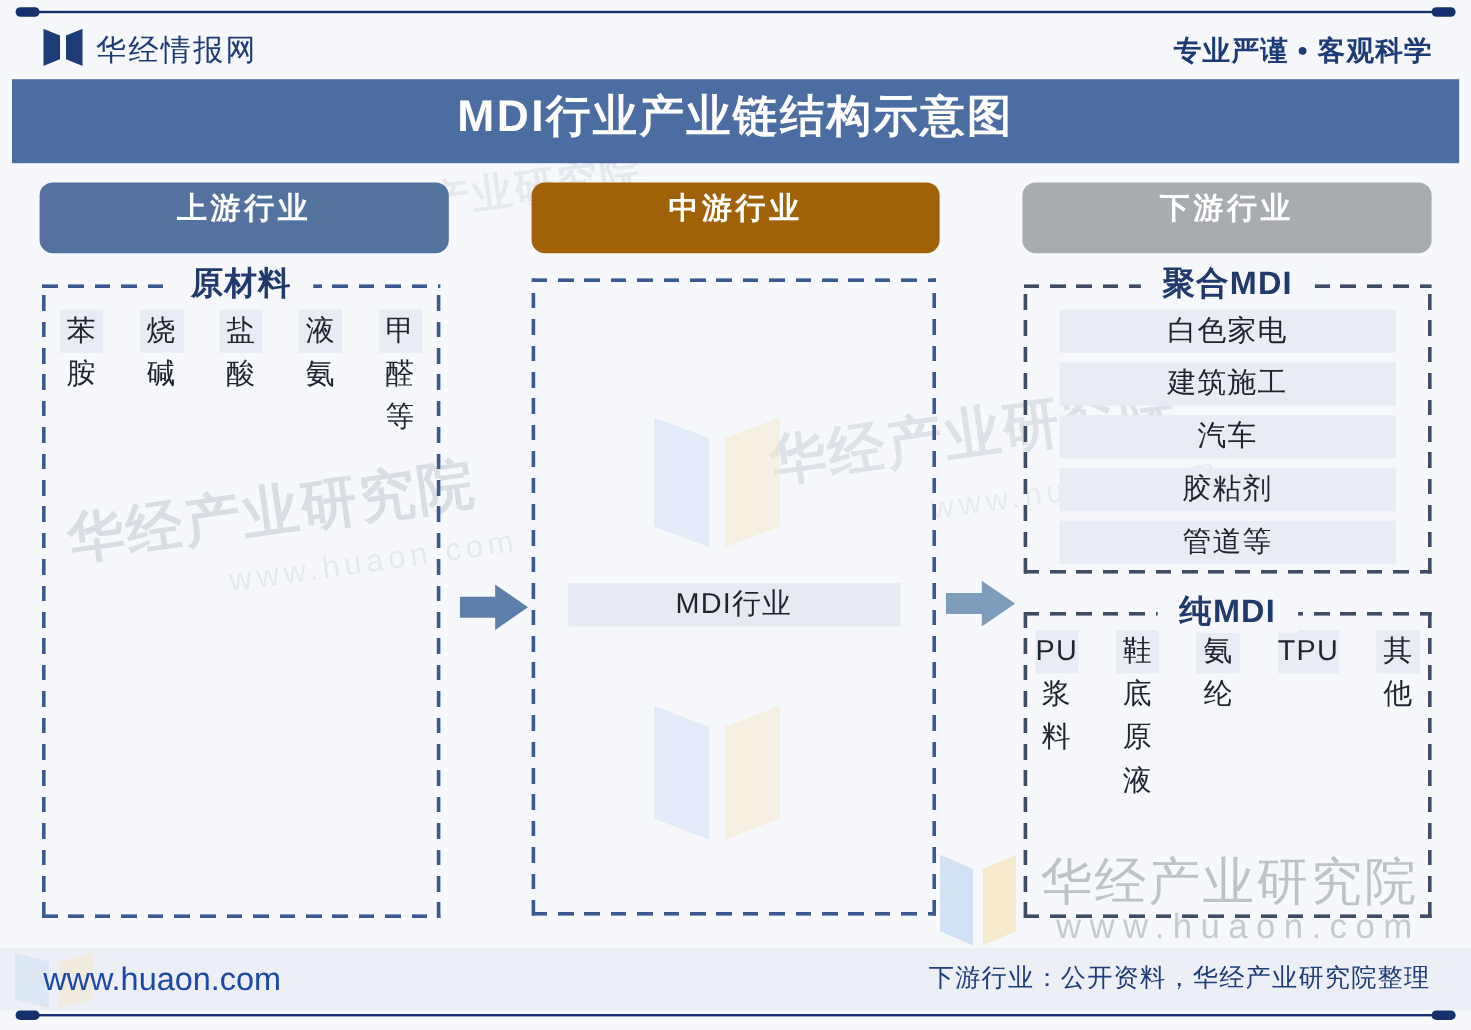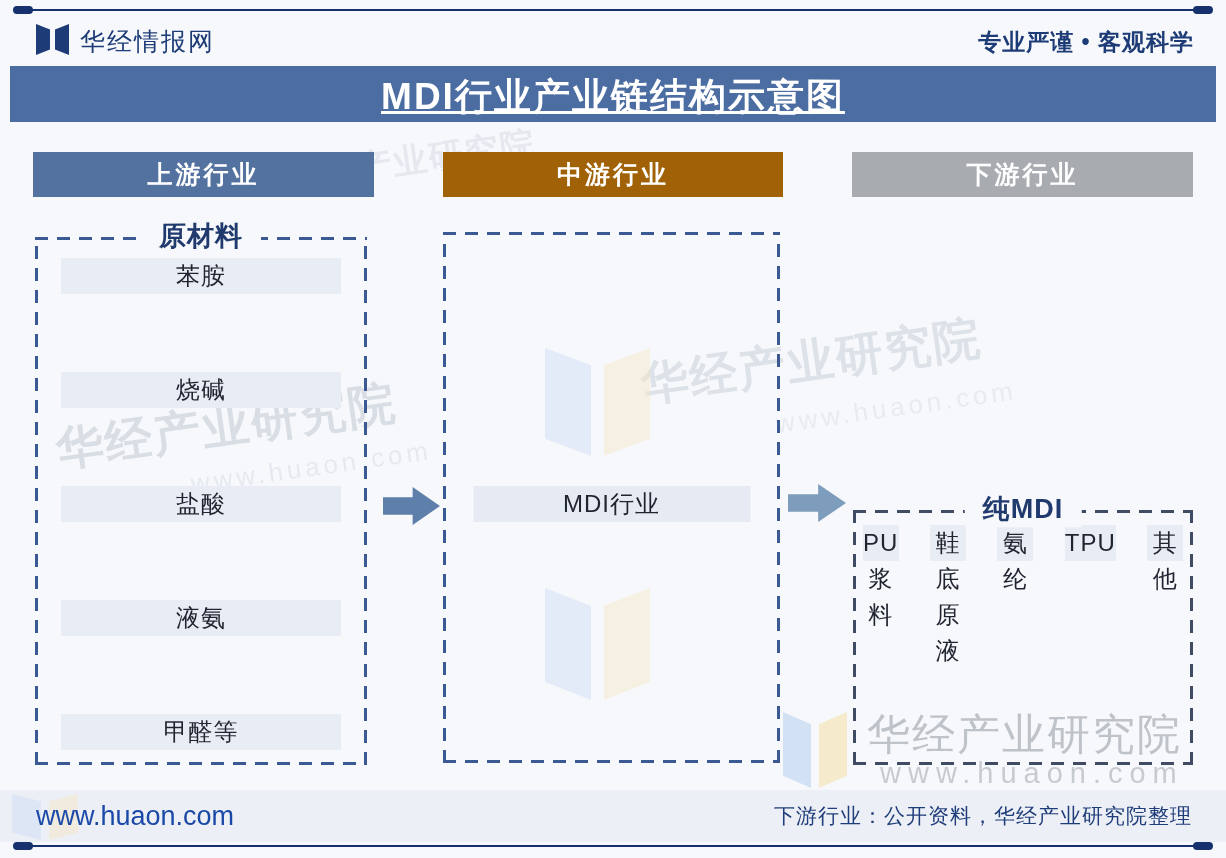--- a/index.html
+++ b/index.html
@@ -22,49 +22,49 @@
   
   .logo{position:absolute;left:36px;top:24px;width:34px;height:31px;}
   .logo i{position:absolute;top:0;height:100%;width:14px;background:#1d3b76;}
   .logo i.lf{left:0;clip-path:polygon(0 0,100% 18%,100% 82%,0 100%);}
   .logo i.rf{left:19px;clip-path:polygon(0 18%,100% 0,100% 100%,0 82%);}
   .brand{position:absolute;left:80px;top:25px;font-size:25px;font-weight:500;color:#1d3b76;letter-spacing:2px;}
   .slogan{position:absolute;right:32px;top:27px;font-size:23px;font-weight:600;color:#1d3b76;letter-spacing:1px;}
 
   
   .banner{
-    position:absolute;left:10px;right:10px;top:66px;height:56px;
+    position:absolute;left:10px;right:10px;top:66px;height:70px;
     background:#4c6da2;color:#ffffff;
     font-size:37px;font-weight:700;letter-spacing:2px;
-    text-align:center;line-height:62px;text-decoration:underline;
-  }
-
-  
-  .colhead{position:absolute;top:152px;height:45px;line-height:45px;text-align:center;
-    color:#fff;font-size:25px;font-weight:700;letter-spacing:3px;}
+    text-align:center;line-height:62px;
+  }
+
+  
+  .colhead{position:absolute;top:152px;height:59px;line-height:45px;text-align:center;
+    color:#fff;font-size:25px;font-weight:700;letter-spacing:3px;border-radius:11px;}
   .colhead.up{left:33px;width:341px;background:#53729f;}
   .colhead.mid{left:443px;width:340px;background:#a16207;}
   .colhead.down{left:852px;width:341px;background:#a8abb0;}
 
   
   .dbox{position:absolute;background-repeat:no-repeat;}
   .dbox{
     background-image:
       repeating-linear-gradient(90deg,var(--dc) 0 13px,transparent 13px 22px),
       repeating-linear-gradient(90deg,var(--dc) 0 13px,transparent 13px 22px),
       repeating-linear-gradient(0deg,var(--dc) 0 13px,transparent 13px 22px),
       repeating-linear-gradient(0deg,var(--dc) 0 13px,transparent 13px 22px);
     background-position:0 0,0 100%,0 0,100% 0;
     background-size:100% 3px,100% 3px,3px 100%,3px 100%;
   }
   .dbox.blue{--dc:#3b5a94;}
   .dbox.dark{--dc:#404c64;}
 
   .left-box{left:35px;top:237px;width:332px;height:528px;
-    display:flex;flex-direction:column;justify-content:space-between;
+    display:flex;flex-direction:row;justify-content:space-between;
     padding:21px 0 15px;box-sizing:border-box;}
   .mid-box{left:443px;top:232px;width:337px;height:531px;}
   .rbox1{left:853px;top:237px;width:340px;height:241px;
     display:flex;flex-direction:column;gap:8px;padding-top:21px;box-sizing:border-box;}
   .rbox2{left:853px;top:510px;width:340px;height:255px;
     display:flex;flex-direction:row;gap:12px;padding-top:15px;box-sizing:border-box;}
 
   .dlabel{
     position:absolute;top:0;left:50%;transform:translate(-50%,-52%);
     background:#f6f8fb;padding:0 18px;white-space:nowrap;
@@ -154,20 +154,28 @@
     <div class="item">甲醛等</div>
   </div>
 
   <div class="dbox blue mid-box">
     <div class="mdi-node">MDI行业</div>
   </div>
 
   <div class="arrow a1"></div>
   <div class="arrow a2"></div>
 
+  <div class="dbox dark rbox1">
+    <div class="dlabel">聚合MDI</div>
+    <div class="item">白色家电</div>
+    <div class="item">建筑施工</div>
+    <div class="item">汽车</div>
+    <div class="item">胶粘剂</div>
+    <div class="item">管道等</div>
+  </div>
 
   <div class="dbox dark rbox2">
     <div class="dlabel">纯MDI</div>
     <div class="item">PU浆料</div>
     <div class="item">鞋底原液</div>
     <div class="item">氨纶</div>
     <div class="item">TPU</div>
     <div class="item">其他</div>
   </div>
 

